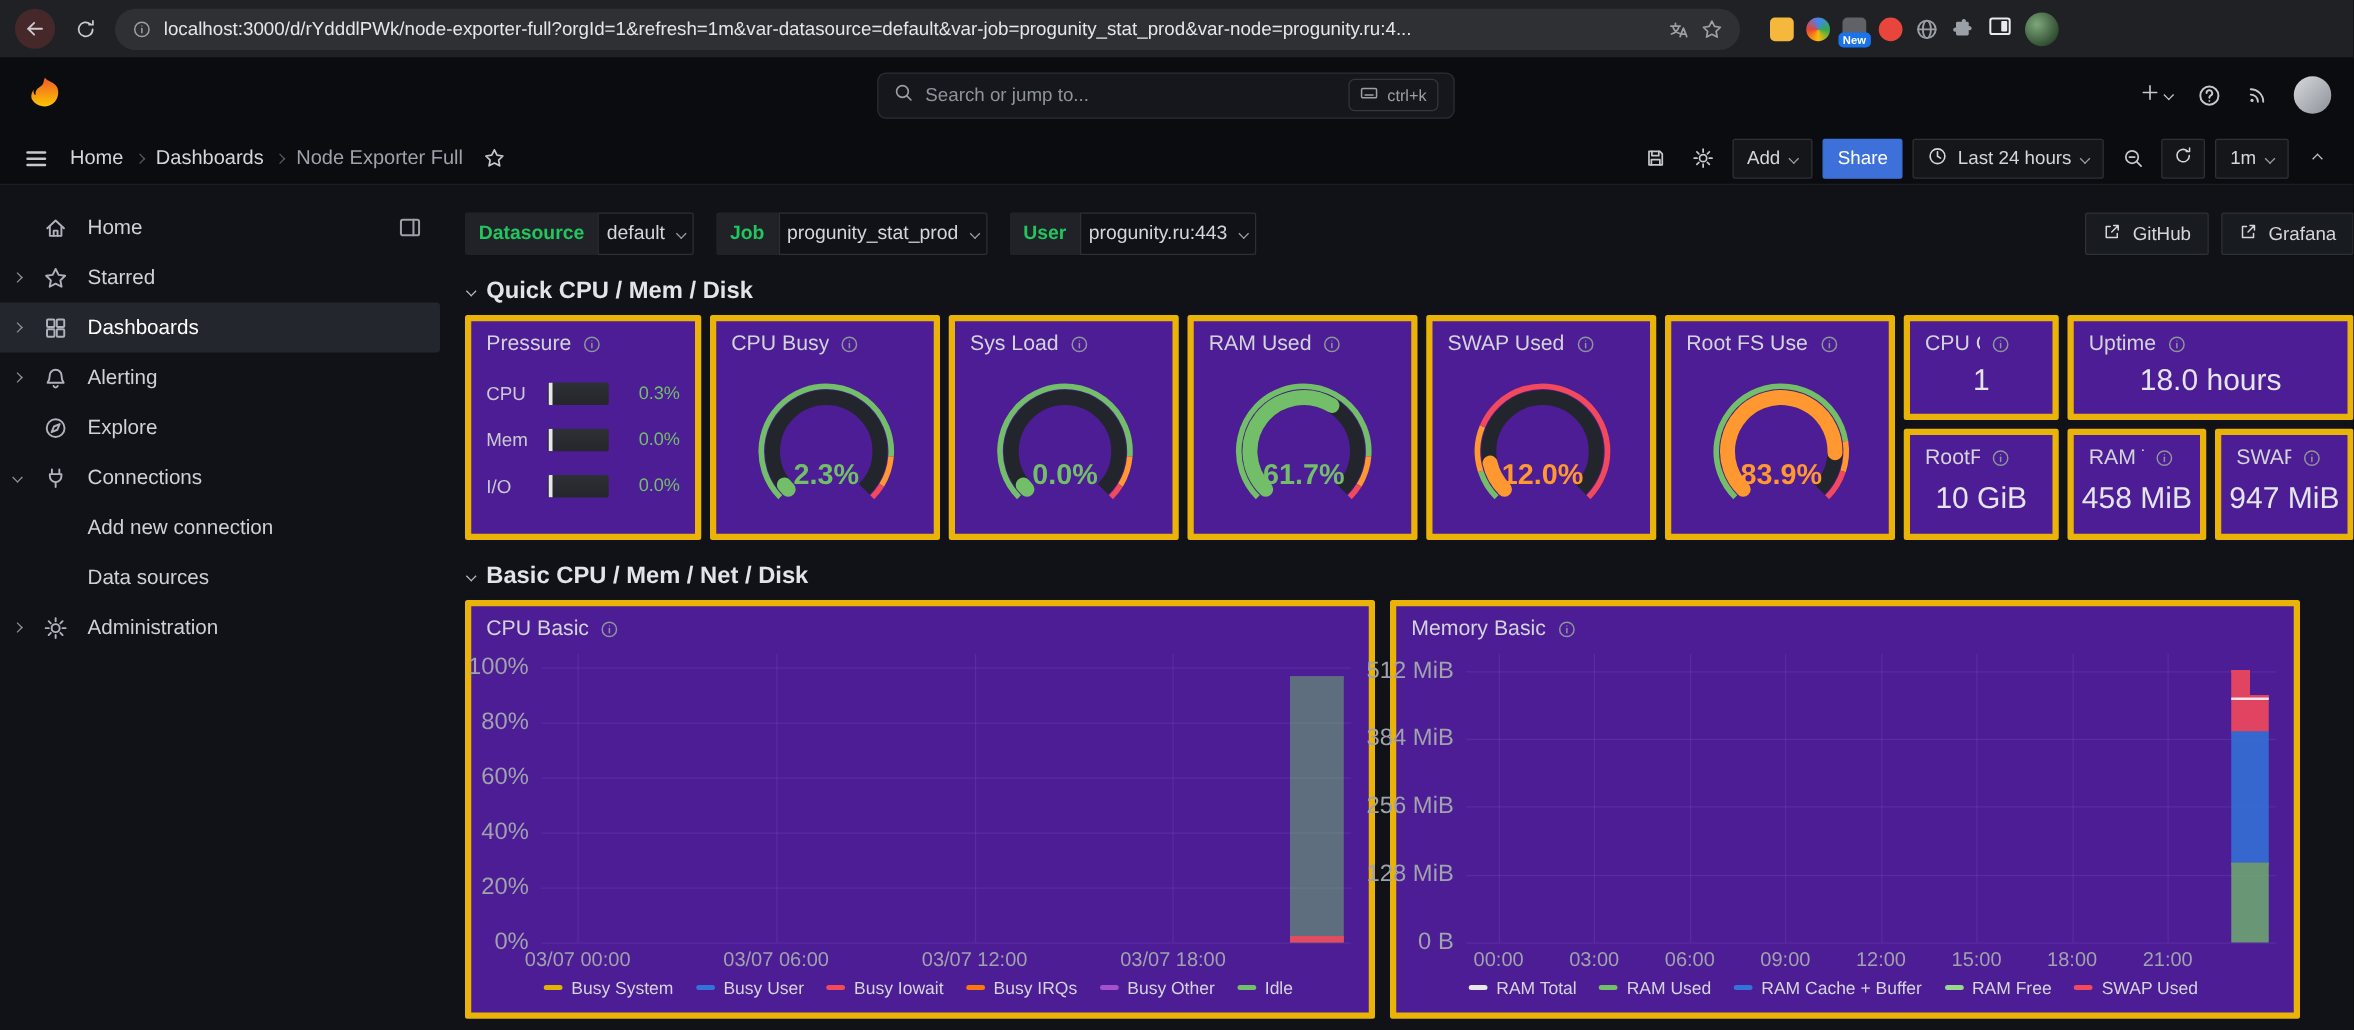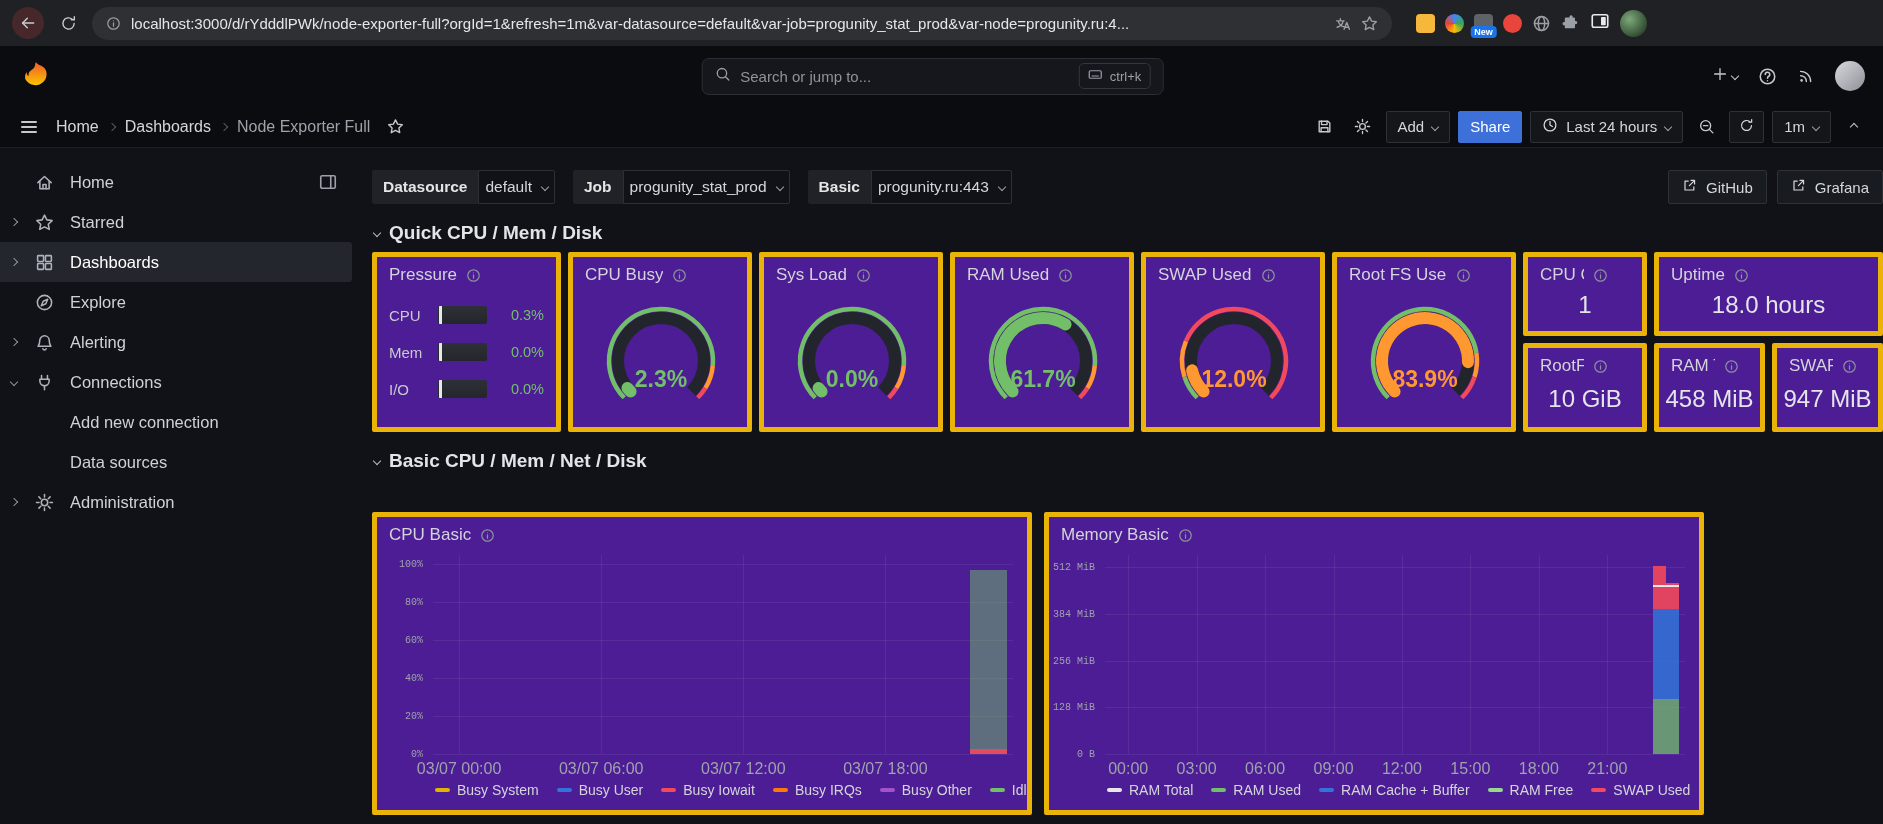--- a/index.html
+++ b/index.html
@@ -61,21 +61,21 @@
   .sb-item.active { background:#24262d; color:#fff; }
   .sb-chev { width:28px; display:flex; justify-content:center; color:#8e939c; flex:none; }
   .sb-icon { width:24px; margin:0 14px 0 4px; color:#aeb2ba; display:grid; place-items:center; flex:none; }
   .sb-indent { width:42px; flex:none; }
   .sb-dock { margin-left:auto; margin-right:14px; color:#9da0a8; display:grid; place-items:center; }
   .content { flex:1; min-width:0; padding:22px 0 0 12px; overflow:hidden; }
 
   
   .var-row { display:flex; align-items:center; gap:18px; height:34px; }
   .chip { display:flex; height:34px; font-size:15.5px; cursor:pointer; }
-  .chip-label { background:#202228; color:#e5e5e5; padding:0 11px; display:flex; align-items:center; border-radius:2px 0 0 2px; font-weight:600; }
+  .chip-label { background:#202228; color:#22c55e; padding:0 11px; display:flex; align-items:center; border-radius:2px 0 0 2px; font-weight:600; }
   .chip-value { background:#111217; border:1px solid #2c2f36; border-radius:0 2px 2px 0; display:flex; align-items:center; gap:10px; padding:0 6px; color:#d5d6db; }
   .chip-value .chev { color:#9ca0a8; }
   .var-links { margin-left:auto; display:flex; gap:10px; }
   .linkbtn { height:34px; display:flex; align-items:center; gap:9px; padding:2px 13px; background:#181b1f; border:1px solid #2e3138; border-radius:2px; color:#d5d6db; font-size:15px; cursor:pointer; white-space:nowrap; }
 
   
   .sec { display:flex; align-items:center; gap:9px; margin:18px 0 8px 2px; color:#e3e4e8; font-weight:700; font-size:19px; cursor:pointer; }
   .sec .chev { color:#b9bcc3; }
   .p { background:#4c1d95; border:5px solid #eab308; border-radius:2px; display:flex; flex-direction:column; min-width:0; }
   .p-head { display:flex; align-items:center; padding:8px 12px 0; gap:9px; min-height:26px; }
@@ -98,24 +98,24 @@
   .press-row { display:flex; align-items:center; gap:9px; font-size:15px; }
   .press-label { width:40px; color:#c9cad1; }
   .press-bar { flex:1; height:18px; background:linear-gradient(180deg,#2d3036,#24262b); border-radius:2px; position:relative; overflow:hidden; }
   .press-bar i { position:absolute; top:0; bottom:0; width:3px; background:#e6e7ea; }
   .press-val { width:48px; text-align:right; color:#73bf69; font-size:14.5px; }
   .gauge-box { flex:1; display:grid; place-items:center; }
   svg text { font-family:inherit; }
 
   
   .row2 { display:flex; gap:12px; margin-top:8px; height:335px; }
-  .chart-p { width:660px; flex:none;margin-top:32px; }
+  .chart-p { width:728px; flex:none; }
   .c-body { flex:1; display:grid; grid-template-columns:56px 1fr; grid-template-rows:1fr 24px; padding:10px 14px 0 0; min-height:0; }
   .yaxis { grid-column:1; grid-row:1; position:relative; }
-  .ytick { position:absolute; right:10px; transform:translateY(-50%); font-size:10px; color:#9fa3ac; white-space:nowrap;font-family:Liberation Mono, monospace; }
+  .ytick { position:absolute; right:10px; transform:translateY(-50%); font-size:19px; color:#9fa3ac; white-space:nowrap; }
   .plot { grid-column:2; grid-row:1; position:relative; }
   .gl-h { position:absolute; left:0; right:0; height:1px; background:rgba(204,204,220,0.09); display:block; }
   .gl-v { position:absolute; top:0; bottom:0; width:1px; background:rgba(204,204,220,0.09); display:block; }
   .xaxis { grid-column:2; grid-row:2; position:relative; }
   .xtick { position:absolute; top:6px; transform:translateX(-50%); font-size:16px; color:#9fa3ac; white-space:nowrap; }
   .region { position:absolute; display:block; }
   .cline { position:absolute; display:block; height:2px; }
   .legend { height:32px; display:flex; align-items:center; gap:18px; padding:0 12px 8px 58px; font-size:14px; color:#d4d5db; overflow:hidden; }
   .leg-item { display:flex; align-items:center; gap:7px; cursor:pointer; white-space:nowrap; }
   .leg-item .sw { width:15px; height:4px; border-radius:2px; display:block; }
@@ -341,43 +341,43 @@
             <svg viewBox="0 0 16 16" width="19" height="19" fill="none" stroke="currentColor" stroke-width="1.3" stroke-linecap="round" stroke-linejoin="round">
               <rect x="2.2" y="2.2" width="5" height="5" rx=".6"></rect>
               <rect x="8.8" y="2.2" width="5" height="5" rx=".6"></rect>
               <rect x="2.2" y="8.8" width="5" height="5" rx=".6"></rect>
               <rect x="8.8" y="8.8" width="5" height="5" rx=".6"></rect>
             </svg>
           </span>
           <span class="sb-label">Dashboards</span>
         </div>
         <div class="sb-item">
+          <span class="sb-chev">
+            <i class="chev sm right"></i>
+          </span>
+          <span class="sb-icon">
+            <svg viewBox="0 0 16 16" width="19" height="19" fill="none" stroke="currentColor" stroke-width="1.3" stroke-linecap="round" stroke-linejoin="round">
+              <path d="M8 2.4a4 4 0 0 1 4 4c0 2.7.6 3.8 1.4 4.7H2.6C3.4 10.2 4 9.1 4 6.4a4 4 0 0 1 4-4z"></path>
+              <path d="M6.6 13.3a1.5 1.5 0 0 0 2.8 0"></path>
+            </svg>
+          </span>
+          <span class="sb-label">Alerting</span>
+        </div>
+        <div class="sb-item">
           <span class="sb-chev"></span>
           <span class="sb-icon">
             <svg viewBox="0 0 16 16" width="19" height="19" fill="none" stroke="currentColor" stroke-width="1.3" stroke-linecap="round" stroke-linejoin="round">
               <circle cx="8" cy="8" r="6"></circle>
               <path d="M10.7 5.3 9.1 9.1l-3.8 1.6 1.6-3.8z"></path>
             </svg>
           </span>
           <span class="sb-label">Explore</span>
         </div>
         <div class="sb-item">
           <span class="sb-chev">
-            <i class="chev sm right"></i>
-          </span>
-          <span class="sb-icon">
-            <svg viewBox="0 0 16 16" width="19" height="19" fill="none" stroke="currentColor" stroke-width="1.3" stroke-linecap="round" stroke-linejoin="round">
-              <path d="M8 2.4a4 4 0 0 1 4 4c0 2.7.6 3.8 1.4 4.7H2.6C3.4 10.2 4 9.1 4 6.4a4 4 0 0 1 4-4z"></path>
-              <path d="M6.6 13.3a1.5 1.5 0 0 0 2.8 0"></path>
-            </svg>
-          </span>
-          <span class="sb-label">Alerting</span>
-        </div>
-        <div class="sb-item">
-          <span class="sb-chev">
             <i class="chev sm down"></i>
           </span>
           <span class="sb-icon">
             <svg viewBox="0 0 16 16" width="19" height="19" fill="none" stroke="currentColor" stroke-width="1.3" stroke-linecap="round" stroke-linejoin="round">
               <path d="M5.5 2.2v3.1M10.5 2.2v3.1"></path>
               <path d="M4.1 5.3h7.8v1.5a3.9 3.9 0 0 1-7.8 0z"></path>
               <path d="M8 10.8V14"></path>
             </svg>
           </span>
           <span class="sb-label">Connections</span>
@@ -417,21 +417,21 @@
           </span>
         </div>
         <div class="chip">
           <span class="chip-label">Job</span>
           <span class="chip-value">
             <span>progunity_stat_prod</span>
             <i class="chev down sm"></i>
           </span>
         </div>
         <div class="chip">
-          <span class="chip-label">Basic</span>
+          <span class="chip-label">User</span>
           <span class="chip-value">
             <span>progunity.ru:443</span>
             <i class="chev down sm"></i>
           </span>
         </div>
         <div class="var-links">
           <button class="linkbtn">
             <span class="js-ic"><svg viewBox="0 0 16 16" width="15" height="15" fill="none" stroke="currentColor" stroke-width="1.3" stroke-linecap="round" stroke-linejoin="round">
                   <path d="M6.6 3.4H3.2v9.4h9.4V9.4"></path>
                   <path d="M9.6 2.6h3.8v3.8M13.2 2.8 7.9 8.1"></path>

